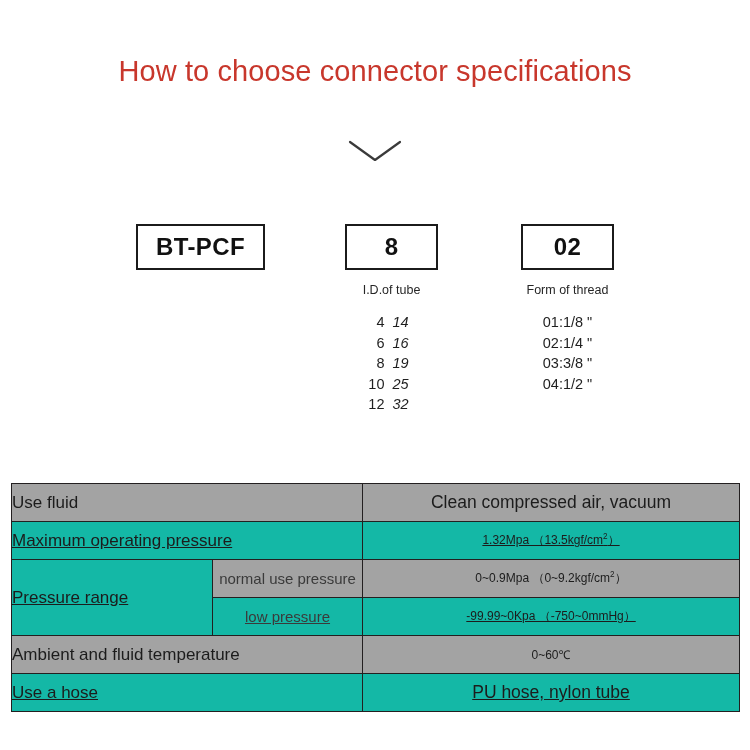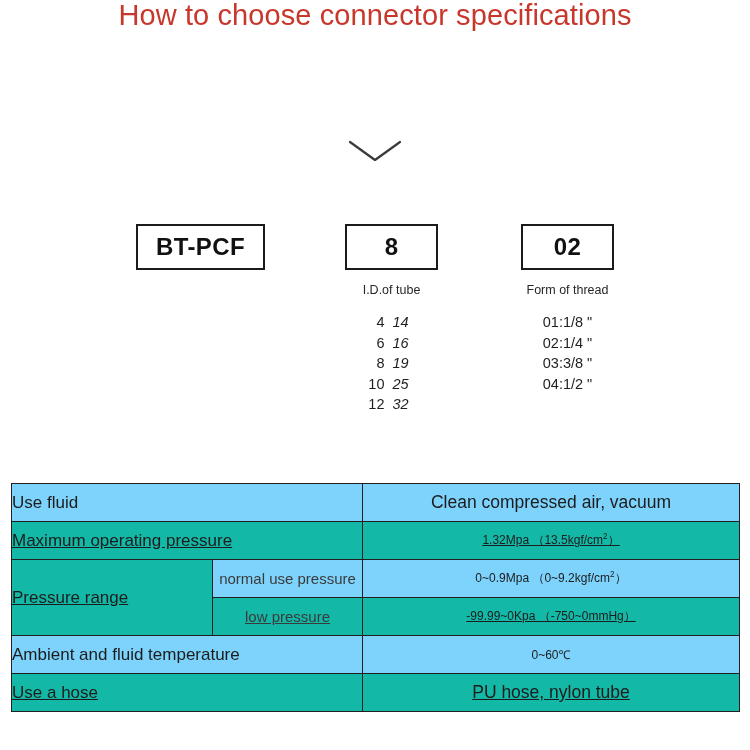--- a/index.html
+++ b/index.html
@@ -18,21 +18,22 @@
 
   
   .header {
     position: absolute;
     left: 0;
     top: 0;
     width: 750px;
     text-align: center;
   }
   .main-title {
-    margin: 0;
+    margin: 8px;
+    padding-top: 48px;
     font-size: 29px;
     font-weight: 400;
     color: #c8372c;
     letter-spacing: 0.1px;
     line-height: 1.1;
   }
   .sub-title {
     margin: 0;
     padding-top: 11px;
     font-size: 23px;
@@ -127,21 +128,21 @@
     table-layout: fixed;
     font-size: 16px;
     color: #1c1c1c;
   }
   .spec-table td {
     border: 1px solid #231f20;
     padding: 0;
     height: 37px;
     vertical-align: middle;
   }
-  .tint { background: #7dd3fc; }
+  .tint { background: #a3a3a3; }
   .plain { background: #14b8a6; text-decoration: underline; }
 
   .label-cell {
     padding-left: 25px;
     font-size: 17px;
     text-align: left;
   }
   .label-cell.tall {
     height: 75px;
   }

